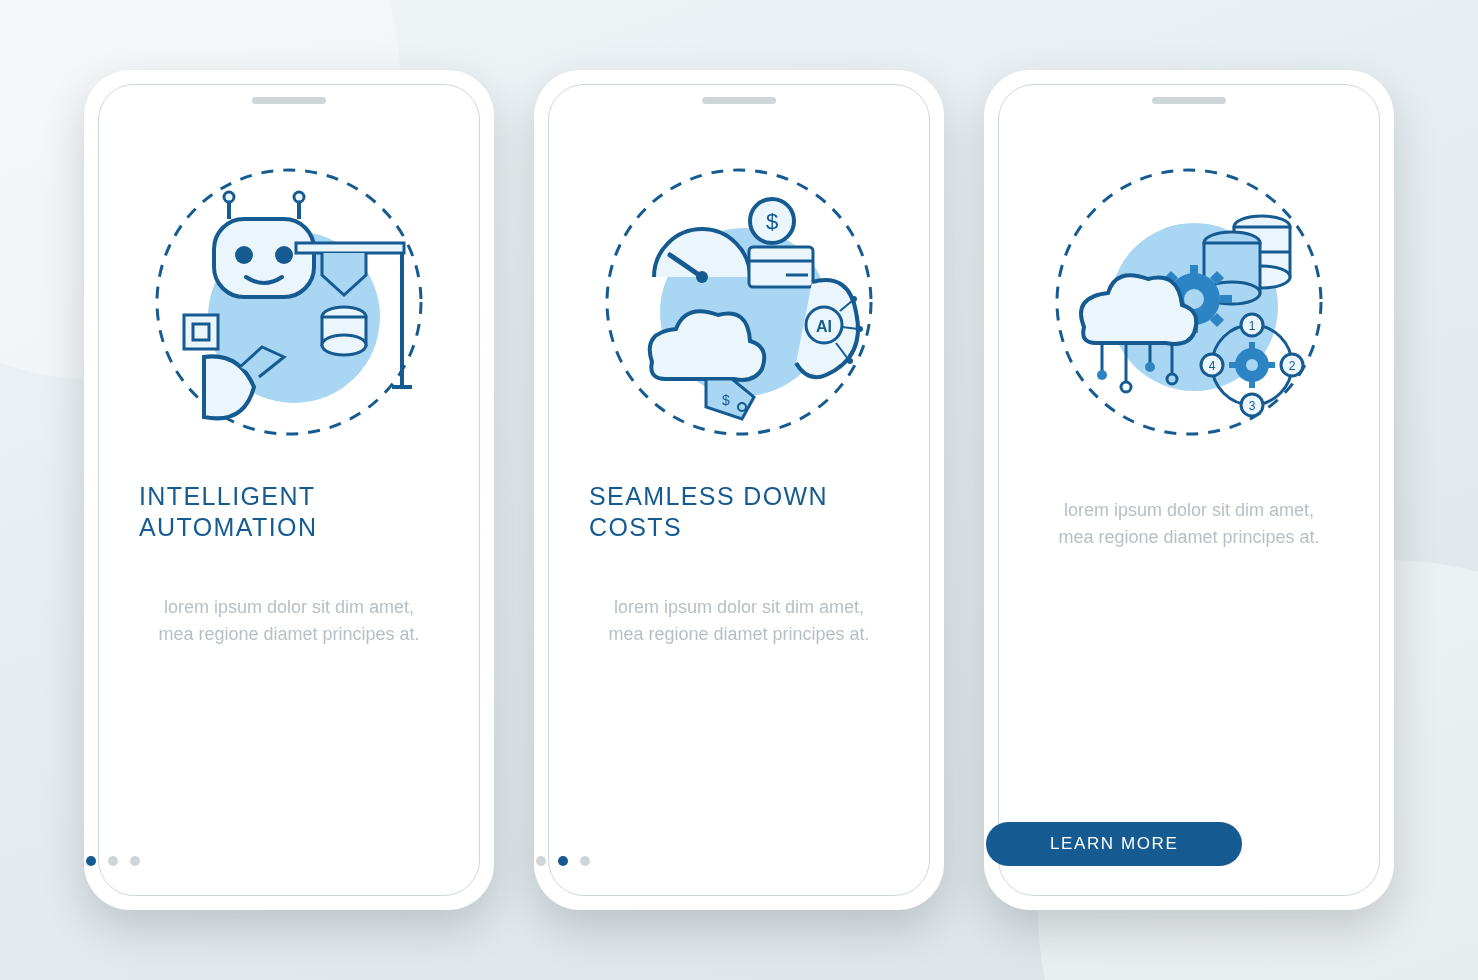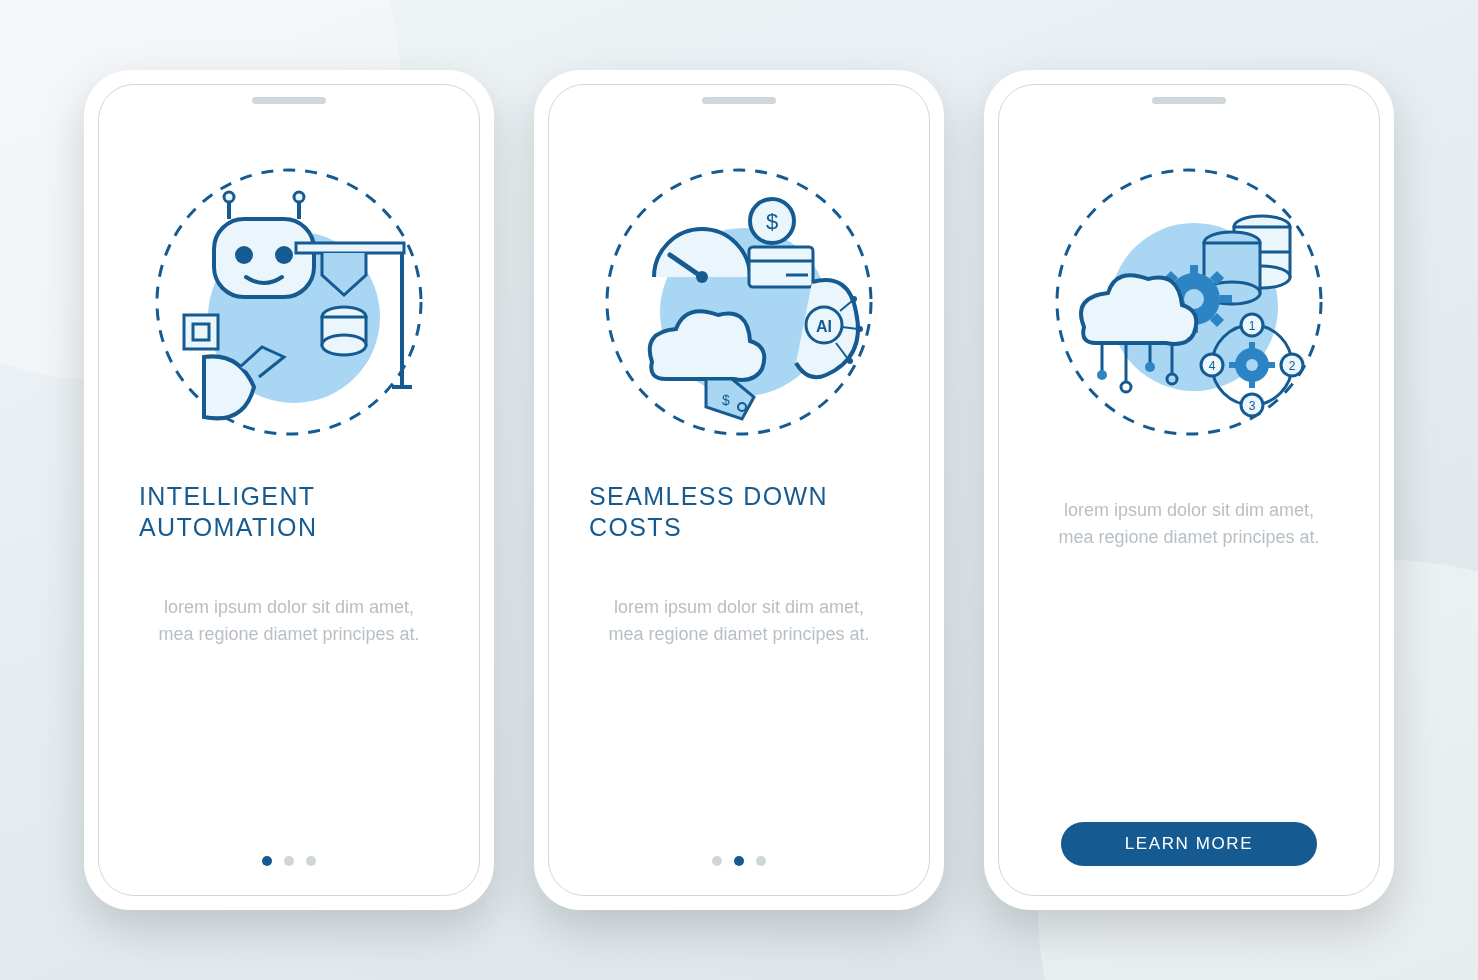--- a/index.html
+++ b/index.html
@@ -41,21 +41,21 @@
 
   .title{
     margin-top:34px;text-align:left;color:var(--blue-dark);
     font-weight:400;font-size:25px;line-height:1.25;letter-spacing:1.4px;
     max-width:300px;
   }
   .desc{
     margin-top:50px;text-align:center;color:#b7bfc5;font-size:18px;
     line-height:1.5;max-width:290px;
   }
-  .footer{position:absolute;bottom:42px;left:0;right:0;display:flex;justify-content:center;}
+  .footer{position:absolute;bottom:42px;left:0;right:0;display:flex;justify-content:flex-start;}
   .dots{display:flex;gap:12px;align-items:center;}
   .dot{width:10px;height:10px;border-radius:50%;background:#cfd6da;}
   .dot.active{background:var(--blue-dark);}
   .cta{
     background:var(--blue-dark);color:#fff;border:none;cursor:pointer;
     padding:12px 64px;border-radius:999px;font-size:17px;letter-spacing:1.6px;
   }
 </style>
 </head>
 <body>

